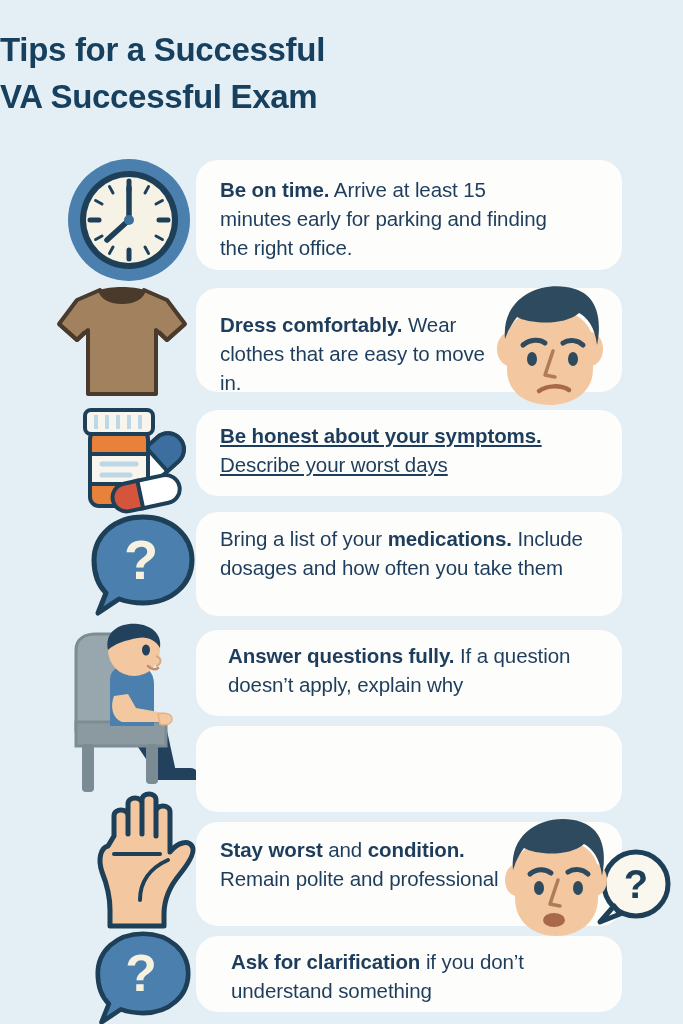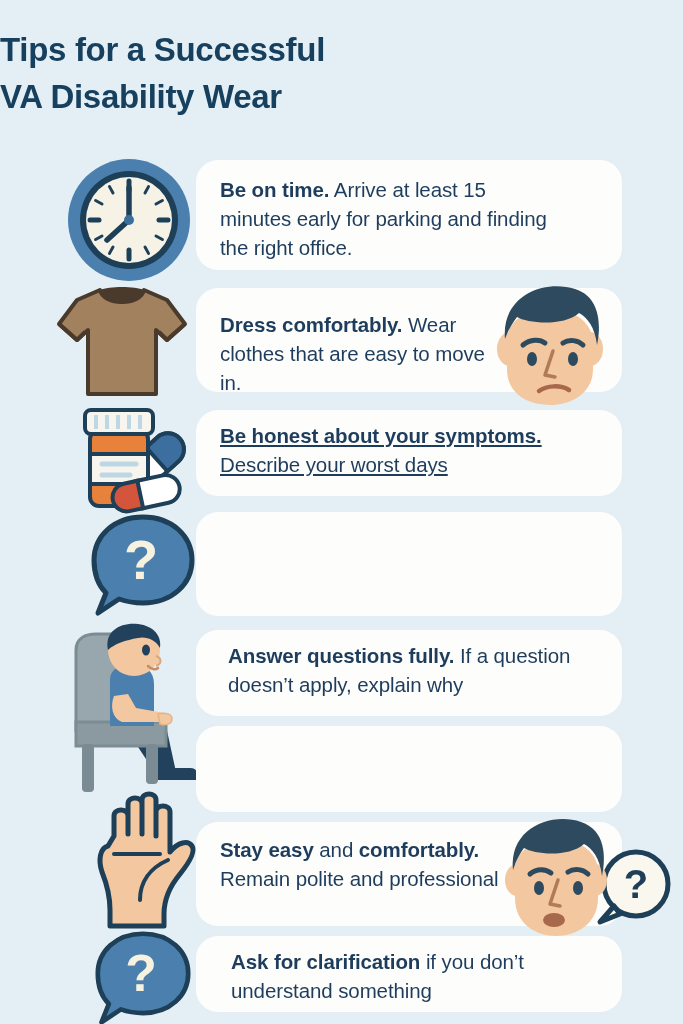--- a/index.html
+++ b/index.html
@@ -47,21 +47,21 @@
   .icon { position:absolute; }
   .icon svg { display:block; overflow:visible; }
 </style>
 </head>
 <body>
 
 <div id="page">
 
   <div class="title">
     <span>Tips for a Successful</span>
-    <span class="l2">VA Disability Wear</span>
+    <span class="l2">VA Successful Exam</span>
   </div>
 
   <div class="card" style="left:196px; top:160px; width:426px; height:110px;"></div>
 
   <div class="icon" style="left:66px; top:157px;">
     <svg width="126" height="126" viewBox="0 0 126 126">
       <circle cx="63" cy="63" r="61" fill="#4a7fae"></circle>
       <circle cx="63" cy="63" r="49" fill="#1d3f57"></circle>
       <circle cx="63" cy="63" r="43" fill="#f7f2e6"></circle>
       <g stroke="#1d3f57" stroke-linecap="round">
@@ -158,20 +158,23 @@
   <div class="card" style="left:196px; top:512px; width:426px; height:104px;"></div>
 
   <div class="icon" style="left:88px; top:513px;">
     <svg width="110" height="104" viewBox="0 0 110 104">
       <path d="M55 4 C 84 4 104 23 104 47 C 104 71 84 90 55 90 C 46 90 38 88.5 31 86
                L10 100 L18 80 C 10 72 6 60 6 47 C 6 23 26 4 55 4 Z" fill="#4a7fae" stroke="#1d3f57" stroke-width="5" stroke-linejoin="round"></path>
       <text x="53" y="66" text-anchor="middle" font-family="Liberation Sans, sans-serif" font-size="56" font-weight="bold" fill="#f7f1e0">?</text>
     </svg>
   </div>
 
+  <div class="card-text" style="left:220px; top:524px; width:380px;">
+    <span>Bring a list of your </span><b>medications.</b><span> Include dosages and how often you take them</span>
+  </div>
 
   <div class="card" style="left:196px; top:630px; width:426px; height:86px;"></div>
 
   <div class="icon" style="left:70px; top:622px;">
     <svg width="140" height="180" viewBox="0 0 140 180">
 
       <path d="M6 28 C 6 16 16 12 26 12 L46 12 C 56 12 62 18 62 30 L62 108 L6 108 Z" fill="#98a7ad" stroke="#7c8c93" stroke-width="3"></path>
 
       <path d="M54 104 L96 104 L106 150 L86 152 Z" fill="#22415c"></path>
 
@@ -234,21 +237,21 @@
       <path d="M34 62 C 41 56 50 57 55 61" stroke="#2d4a5e" stroke-width="5" fill="none" stroke-linecap="round"></path>
       <path d="M72 60 C 78 56 87 57 92 62" stroke="#2d4a5e" stroke-width="5" fill="none" stroke-linecap="round"></path>
       <ellipse cx="43" cy="76" rx="5" ry="7" fill="#2d4a5e"></ellipse>
       <ellipse cx="82" cy="76" rx="5" ry="7" fill="#2d4a5e"></ellipse>
       <path d="M62 68 L54 92 L64 94" stroke="#b07c58" stroke-width="3.5" fill="none" stroke-linecap="round" stroke-linejoin="round"></path>
       <ellipse cx="58" cy="108" rx="11" ry="7" fill="#a8684b"></ellipse>
     </svg>
   </div>
 
   <div class="card-text" style="left:220px; top:835px; width:280px;">
-    <b>Stay easy</b><span> and </span><b>comfortably.</b><span> Remain polite and professional</span>
+    <b>Stay worst</b><span> and </span><b>condition.</b><span> Remain polite and professional</span>
   </div>
 
   <div class="card" style="left:196px; top:936px; width:426px; height:76px;"></div>
 
   <div class="icon" style="left:88px; top:930px;">
     <svg width="110" height="96" viewBox="0 0 110 104">
       <path d="M55 4 C 84 4 104 23 104 47 C 104 71 84 90 55 90 C 46 90 38 88.5 31 86
                L10 100 L18 80 C 10 72 6 60 6 47 C 6 23 26 4 55 4 Z" fill="#4a7fae" stroke="#1d3f57" stroke-width="5" stroke-linejoin="round"></path>
       <text x="53" y="66" text-anchor="middle" font-family="Liberation Sans, sans-serif" font-size="56" font-weight="bold" fill="#f7f1e0">?</text>
     </svg>

